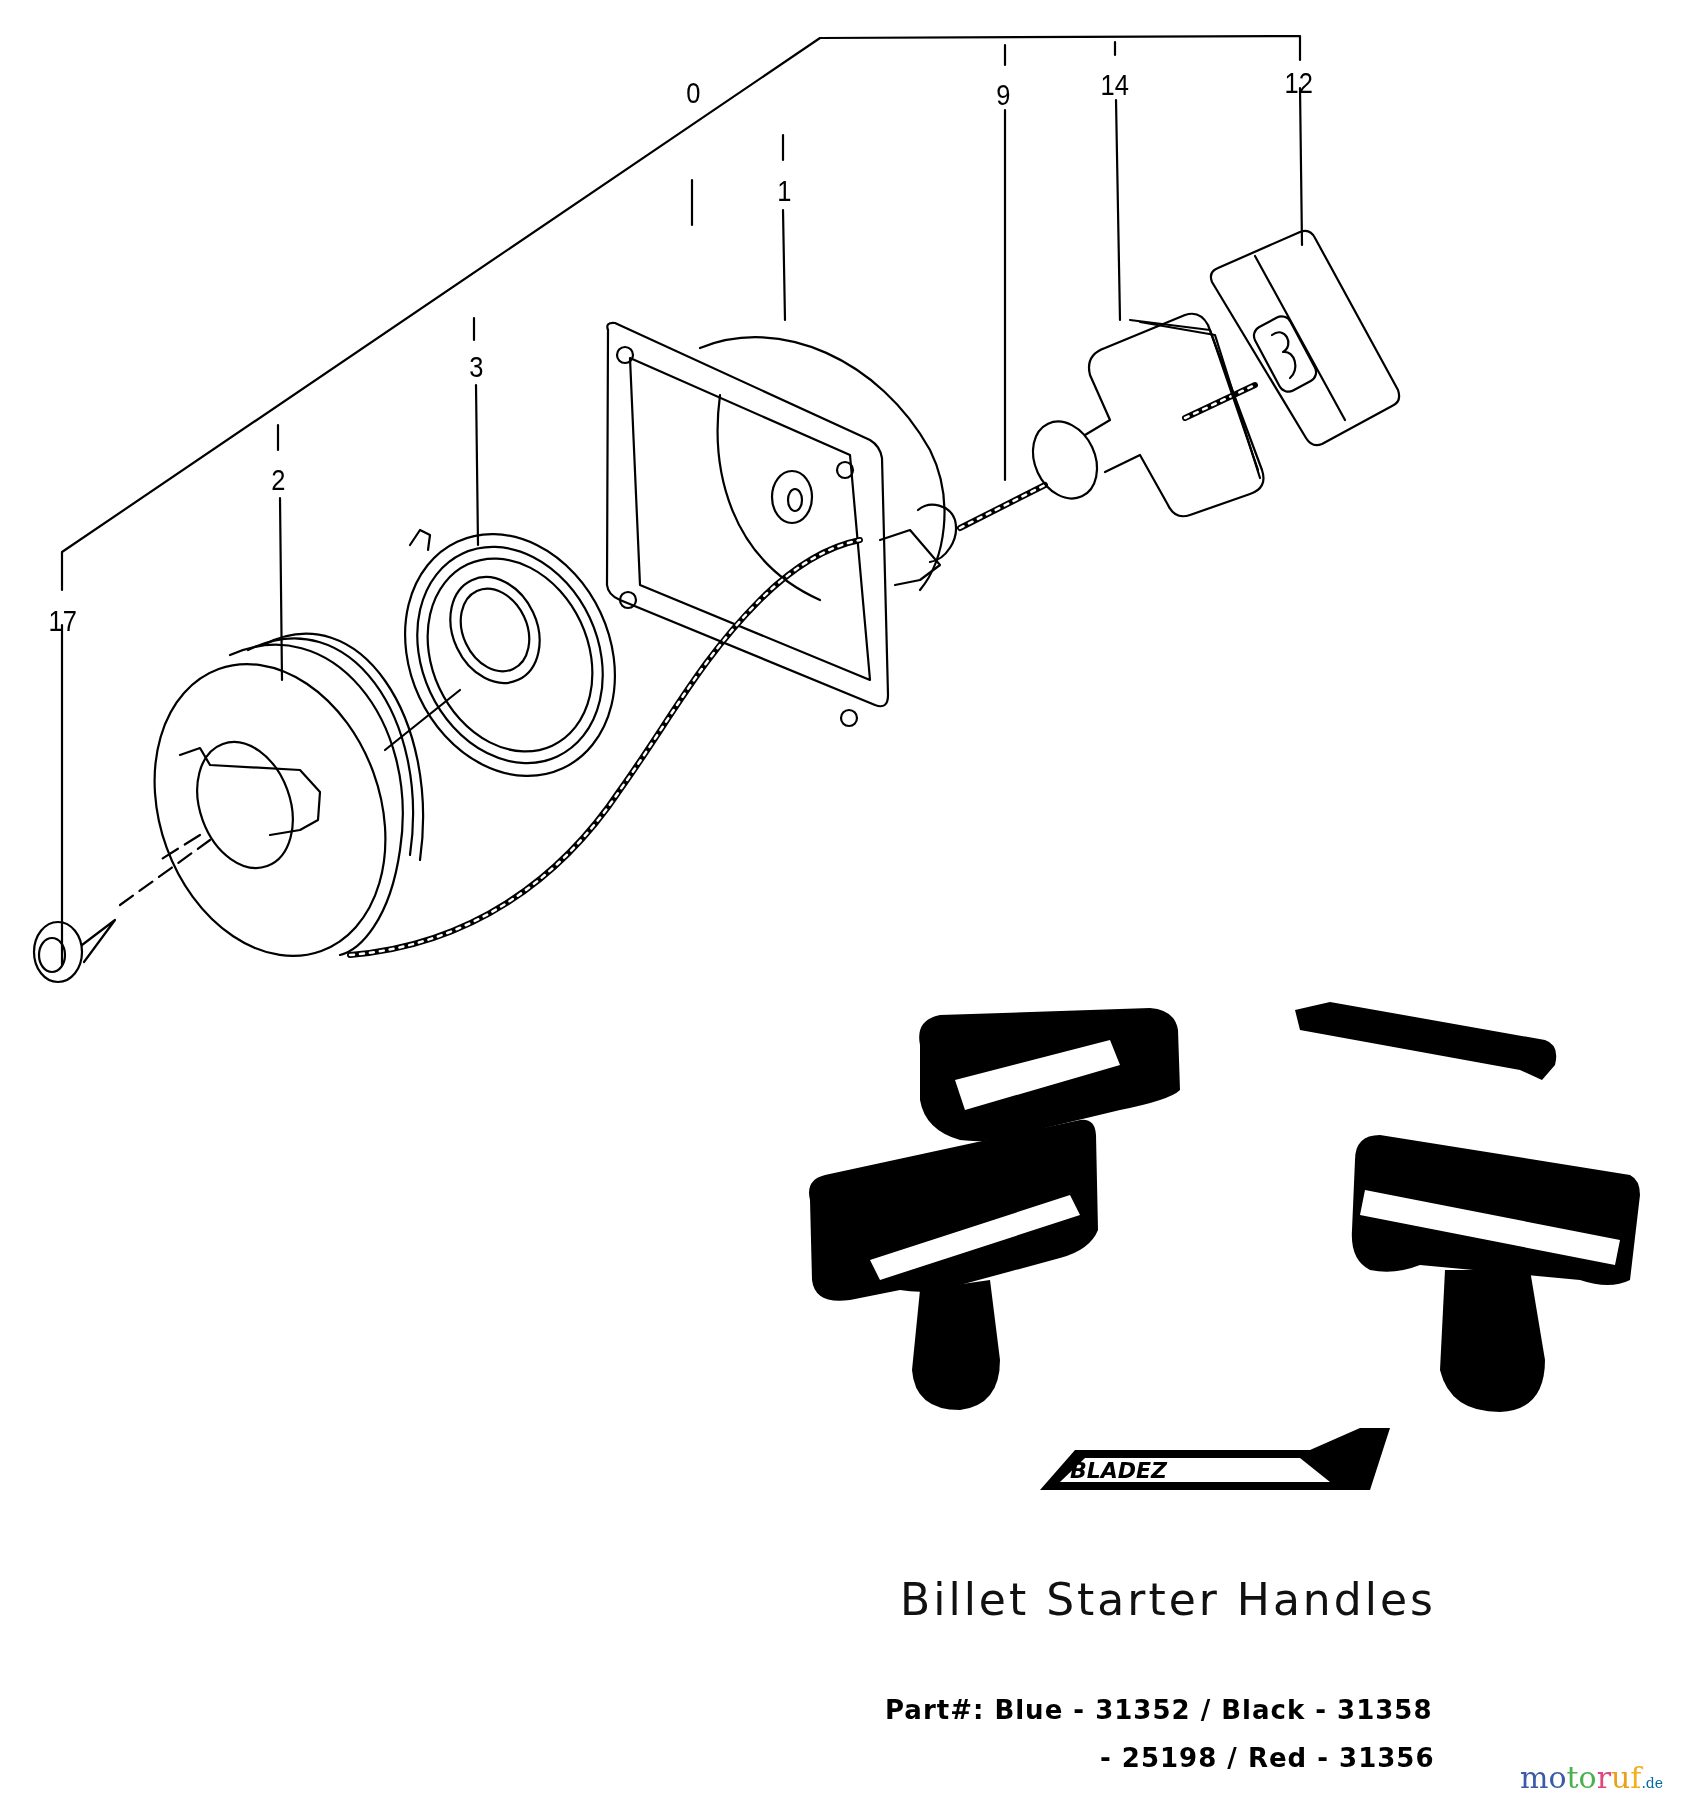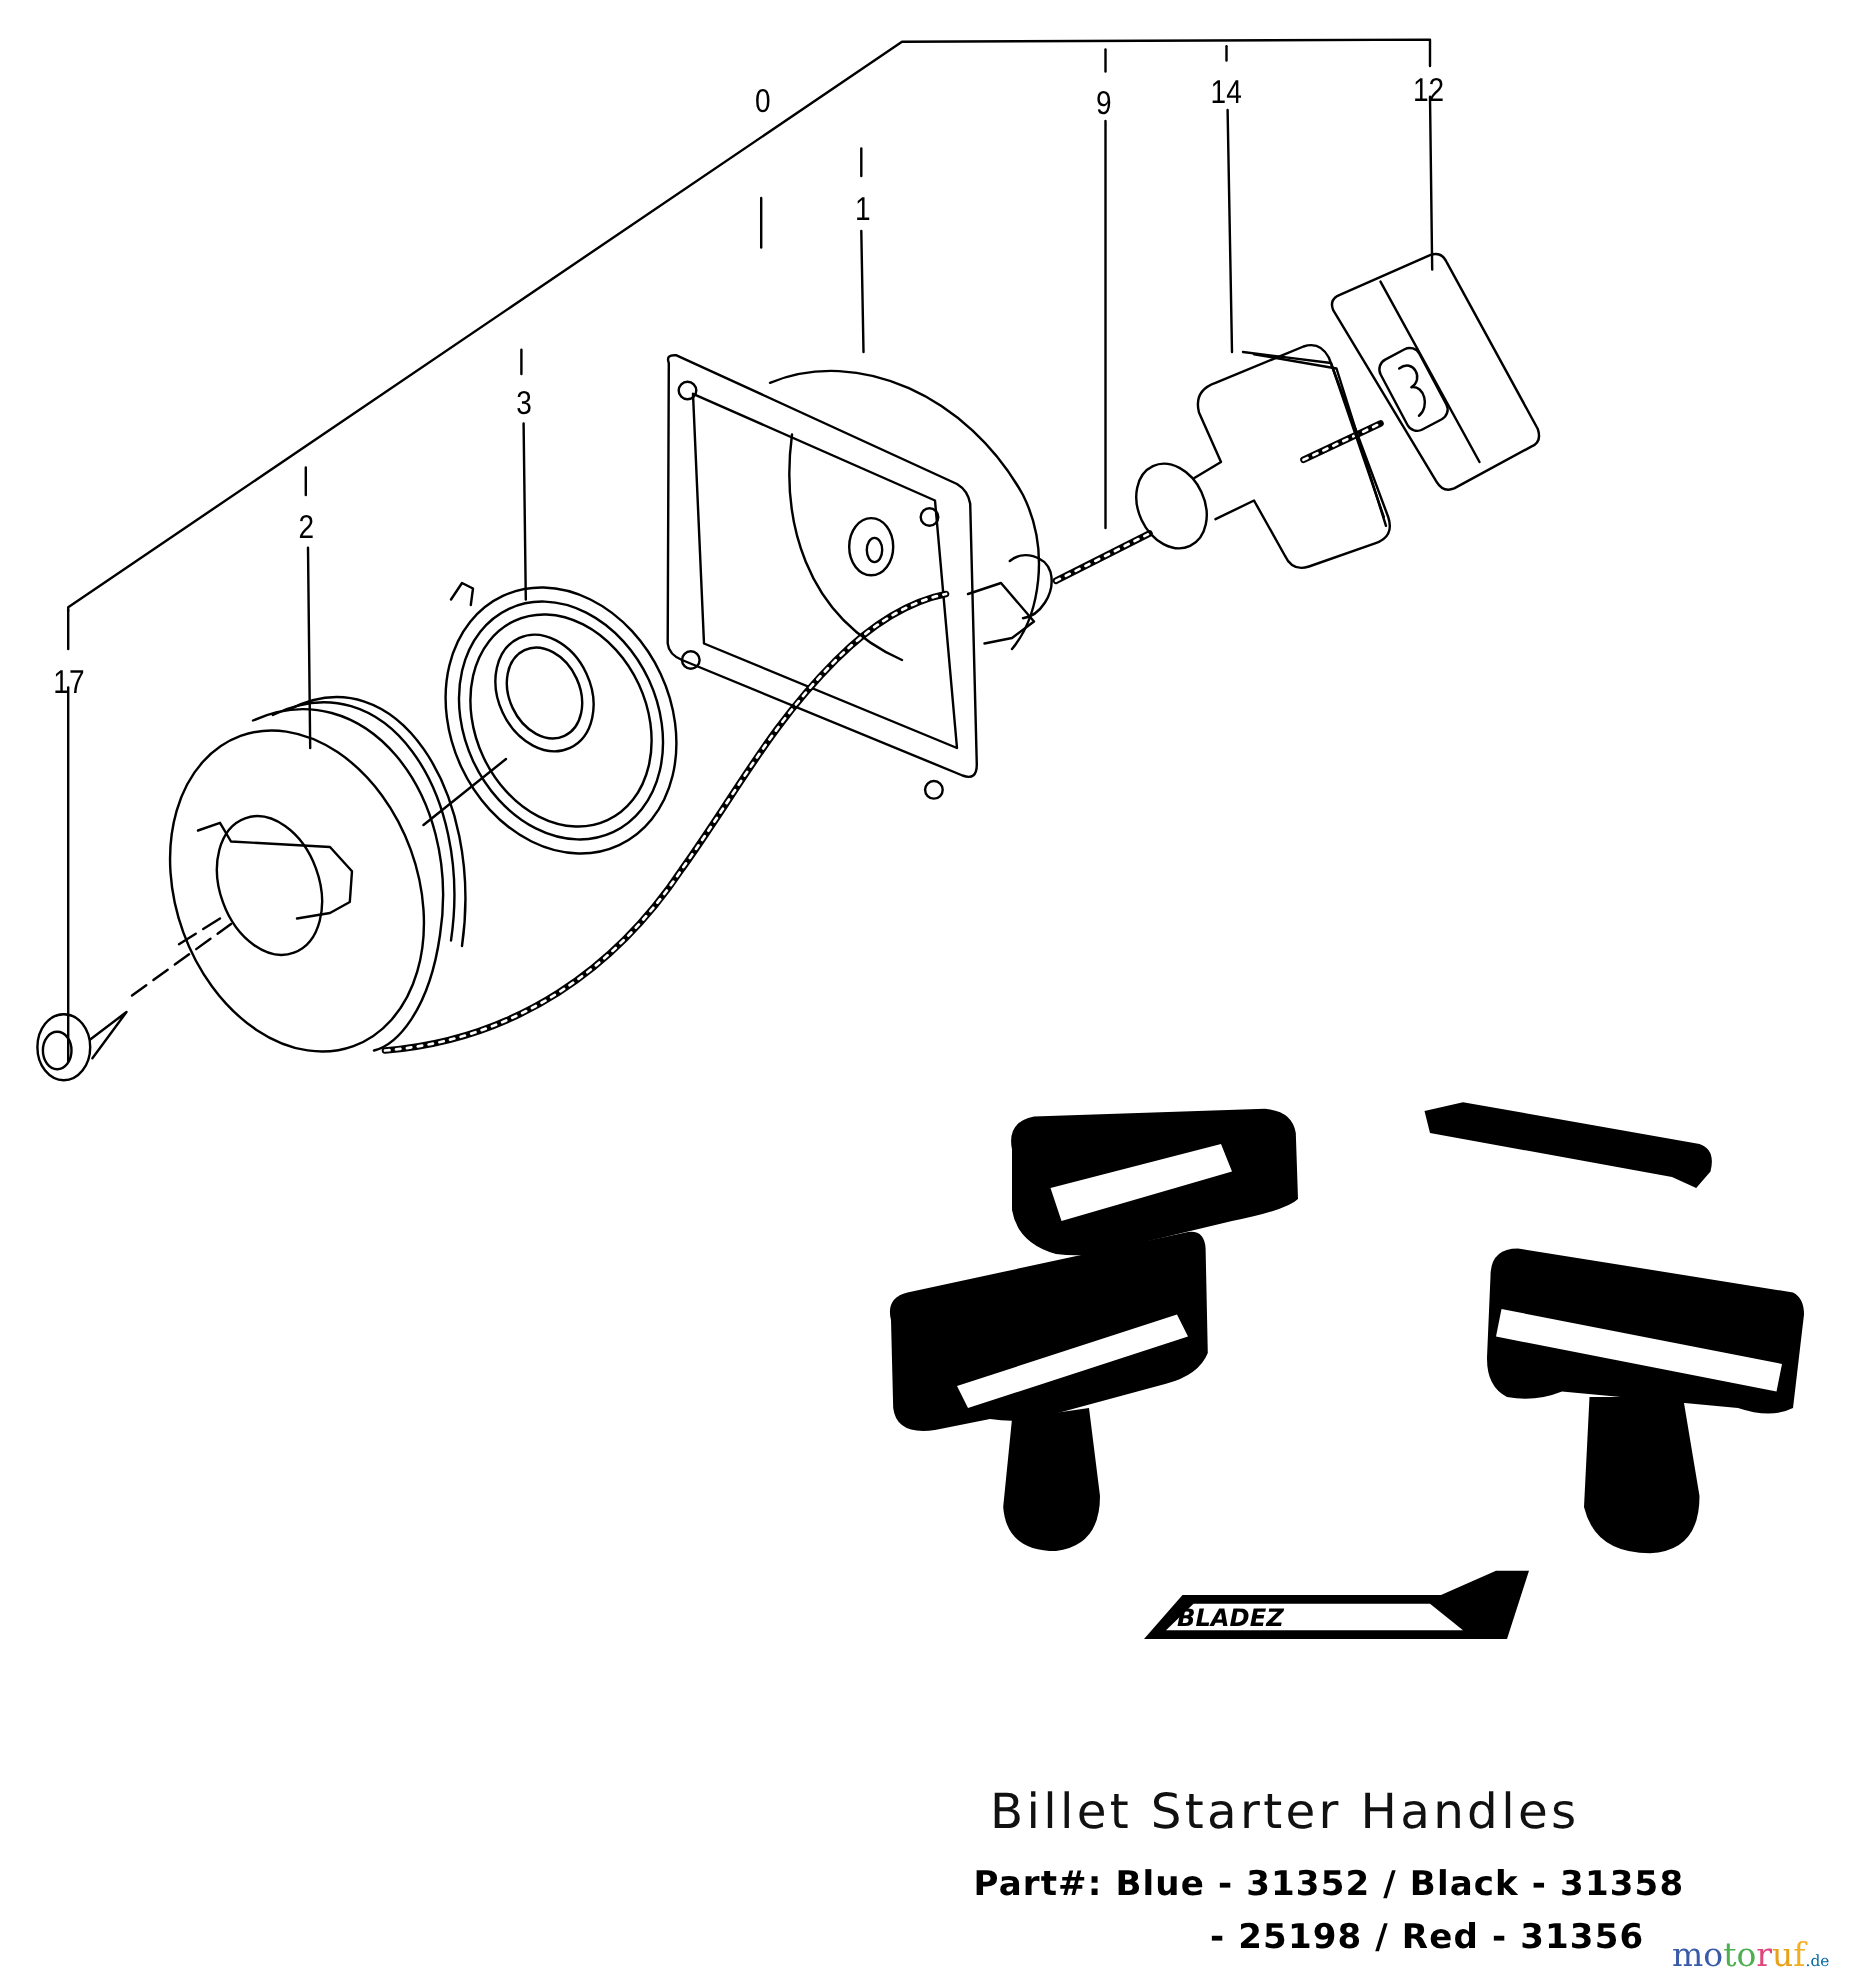--- a/index.html
+++ b/index.html
@@ -1,20 +1,20 @@
 <!DOCTYPE html>
 <html><head>
 <meta charset="utf-8">
 <style>
   html, body { margin:0; padding:0; background:#ffffff; }
   body { width:1681px; height:1800px; position:relative; overflow:hidden; font-family:"Liberation Sans", sans-serif; color:#000; }
   #diagram { position:absolute; left:0; top:0; width:1681px; height:1800px; }
   .callout { position:absolute; font-family:"Liberation Sans", sans-serif; font-size:30px; color:#000; transform:scaleX(0.85); transform-origin:center; line-height:1; }
-  .caption-title { position:absolute; left:900px; top:1622px; font-family:"DejaVu Sans", sans-serif; font-size:44px; letter-spacing:3px; color:#111; white-space:nowrap; }
-  .caption-line { position:absolute; font-family:"DejaVu Sans", sans-serif; font-weight:bold; font-size:31px; color:#000; white-space:nowrap; letter-spacing:1px; }
+  .caption-title { position:absolute; left:900px; top:1574px; font-family:"DejaVu Sans", sans-serif; font-size:44px; letter-spacing:3px; color:#111; white-space:nowrap; }
+  .caption-line { position:absolute; font-family:"DejaVu Sans", sans-serif; font-weight:bold; font-size:26px; color:#000; white-space:nowrap; letter-spacing:1px; }
   .watermark { position:absolute; left:1520px; top:1760px; font-family:"DejaVu Serif", serif; font-size:30px; white-space:nowrap; }
   .watermark span { display:inline-block; }
   .watermark .tld { font-size:14px; color:#0369a1; }
 </style>
 </head>
 <body>
 
 <svg id="diagram" viewBox="0 0 1681 1800" width="1681" height="1800" xmlns="http://www.w3.org/2000/svg">
   <g fill="none" stroke="#000" stroke-width="2.2" stroke-linecap="round" stroke-linejoin="round">
 

